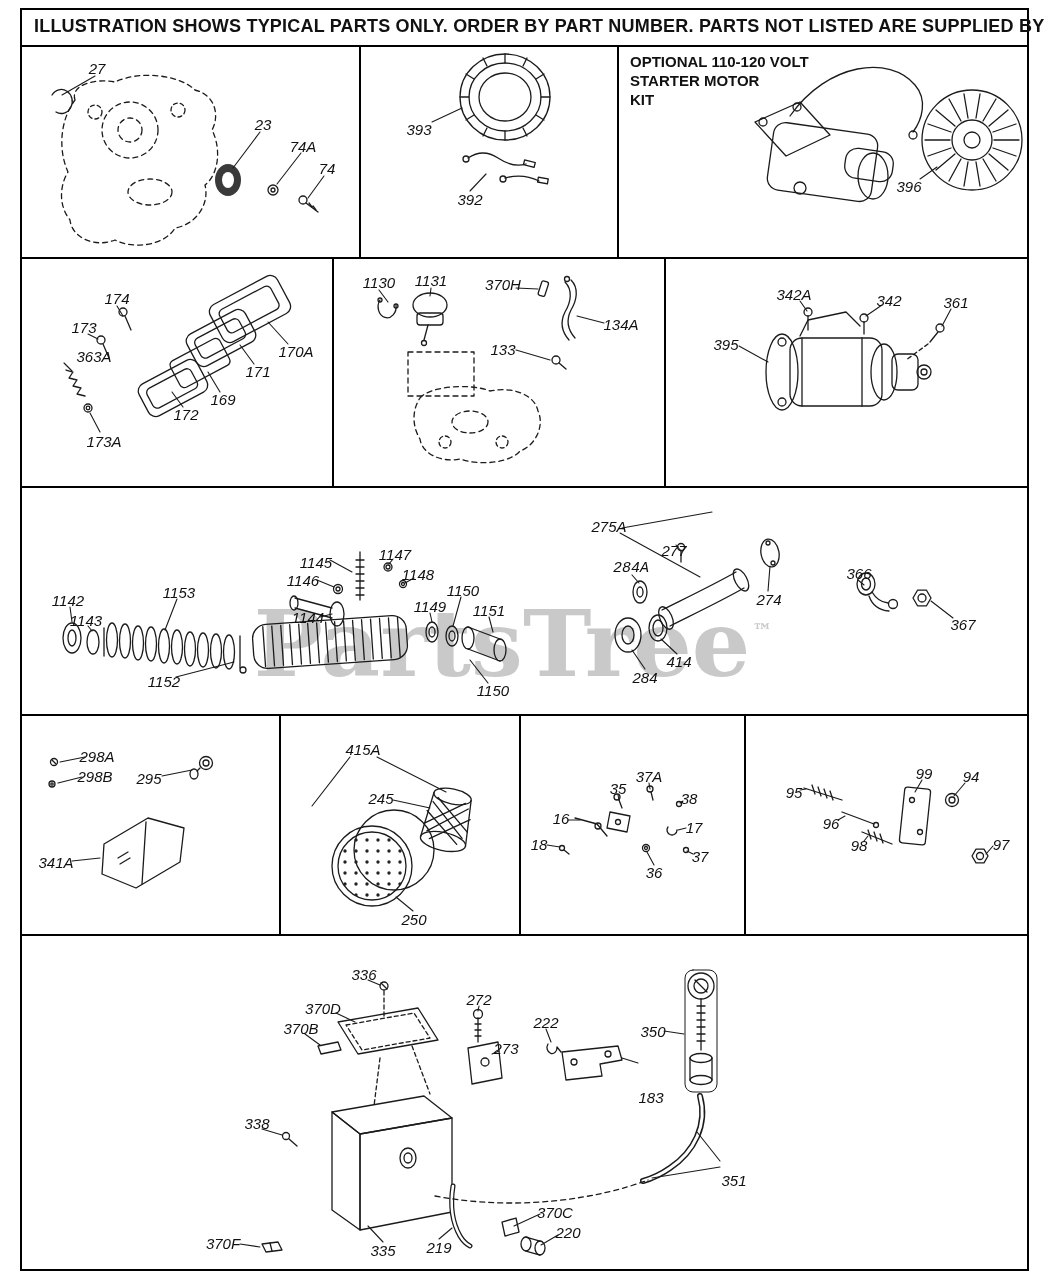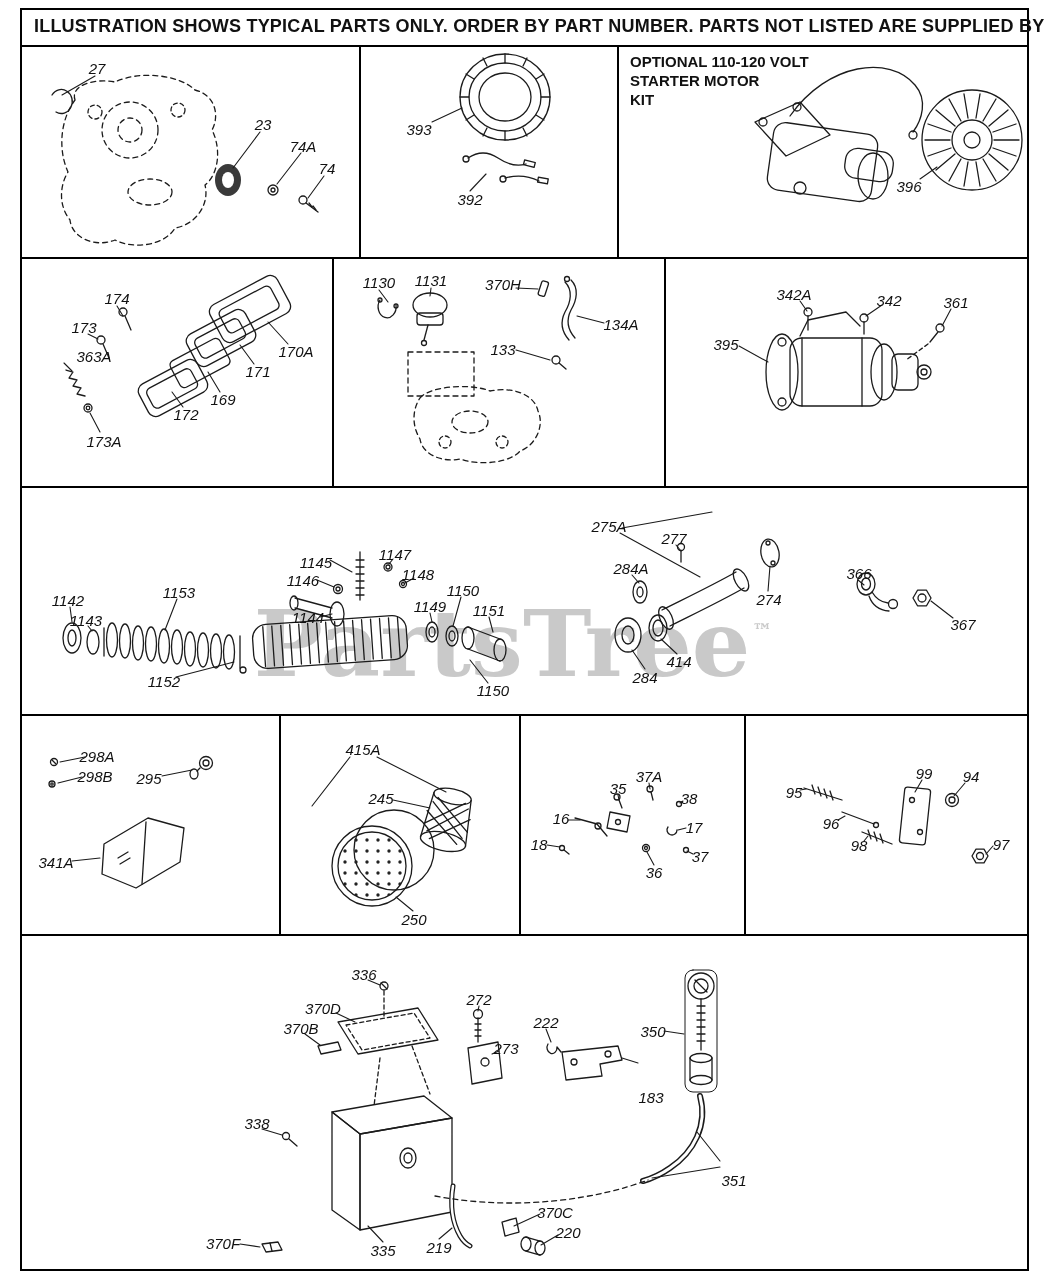--- a/index.html
+++ b/index.html
@@ -492,26 +492,26 @@
       <span class="part-label" style="left: 379px; top: 282px;">1130</span>
       <span class="part-label" style="left: 431px; top: 280px;">1131</span>
       <span class="part-label" style="left: 503px; top: 284px;">370H</span>
       <span class="part-label" style="left: 621px; top: 324px;">134A</span>
       <span class="part-label" style="left: 503px; top: 349px;">133</span>
       <span class="part-label" style="left: 794px; top: 294px;">342A</span>
       <span class="part-label" style="left: 889px; top: 300px;">342</span>
       <span class="part-label" style="left: 956px; top: 302px;">361</span>
       <span class="part-label" style="left: 726px; top: 344px;">395</span>
       <span class="part-label" style="left: 609px; top: 526px;">275A</span>
-      <span class="part-label" style="left: 674px; top: 538px;">277</span>
+      <span class="part-label" style="left: 674px; top: 550px;">277</span>
       <span class="part-label" style="left: 316px; top: 562px;">1145</span>
       <span class="part-label" style="left: 395px; top: 554px;">1147</span>
       <span class="part-label" style="left: 303px; top: 580px;">1146</span>
       <span class="part-label" style="left: 418px; top: 574px;">1148</span>
-      <span class="part-label" style="left: 631px; top: 568px;">284A</span>
+      <span class="part-label" style="left: 631px; top: 568px; font-family: Liberation Mono, monospace;">284A</span>
       <span class="part-label" style="left: 859px; top: 573px;">366</span>
       <span class="part-label" style="left: 68px; top: 600px;">1142</span>
       <span class="part-label" style="left: 86px; top: 620px;">1143</span>
       <span class="part-label" style="left: 179px; top: 592px;">1153</span>
       <span class="part-label" style="left: 463px; top: 590px;">1150</span>
       <span class="part-label" style="left: 430px; top: 606px;">1149</span>
       <span class="part-label" style="left: 489px; top: 610px;">1151</span>
       <span class="part-label" style="left: 769px; top: 599px;">274</span>
       <span class="part-label" style="left: 963px; top: 624px;">367</span>
       <span class="part-label" style="left: 308px; top: 617px;">1144</span>

